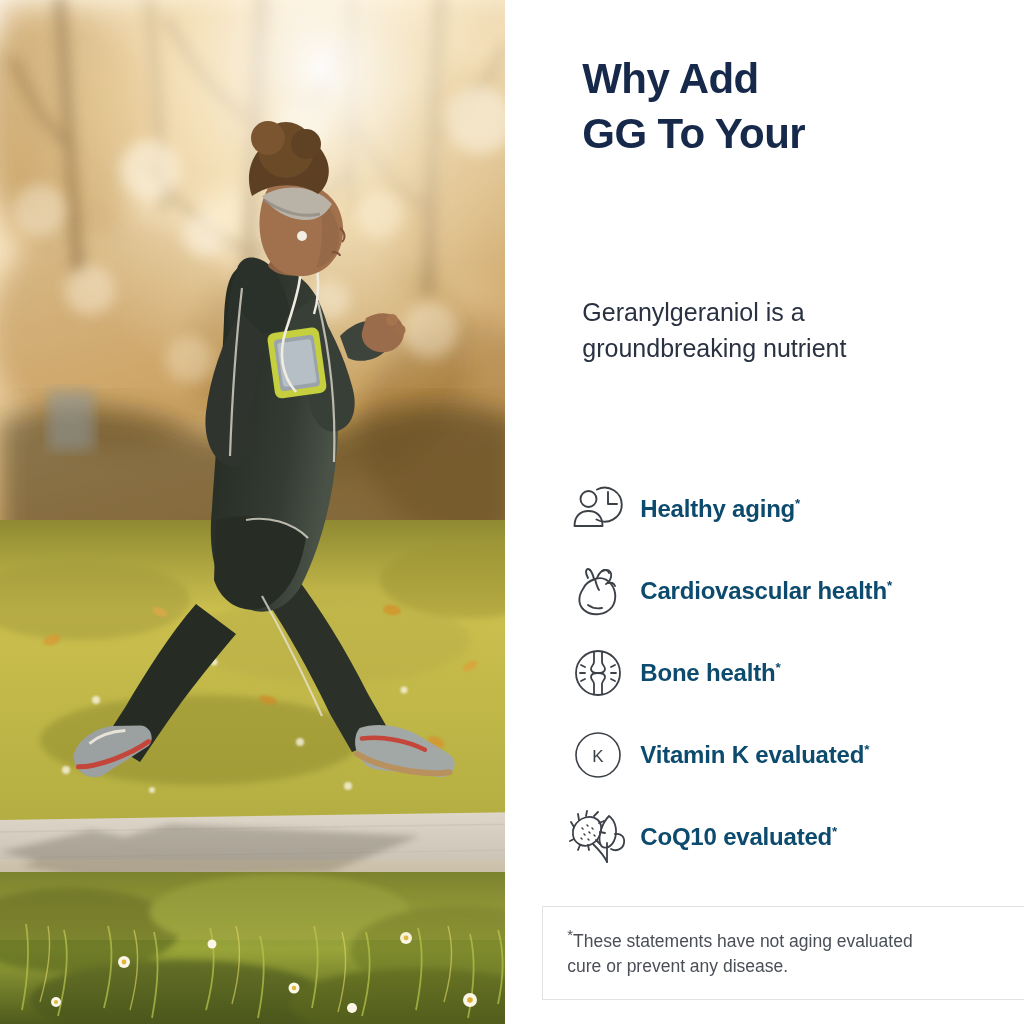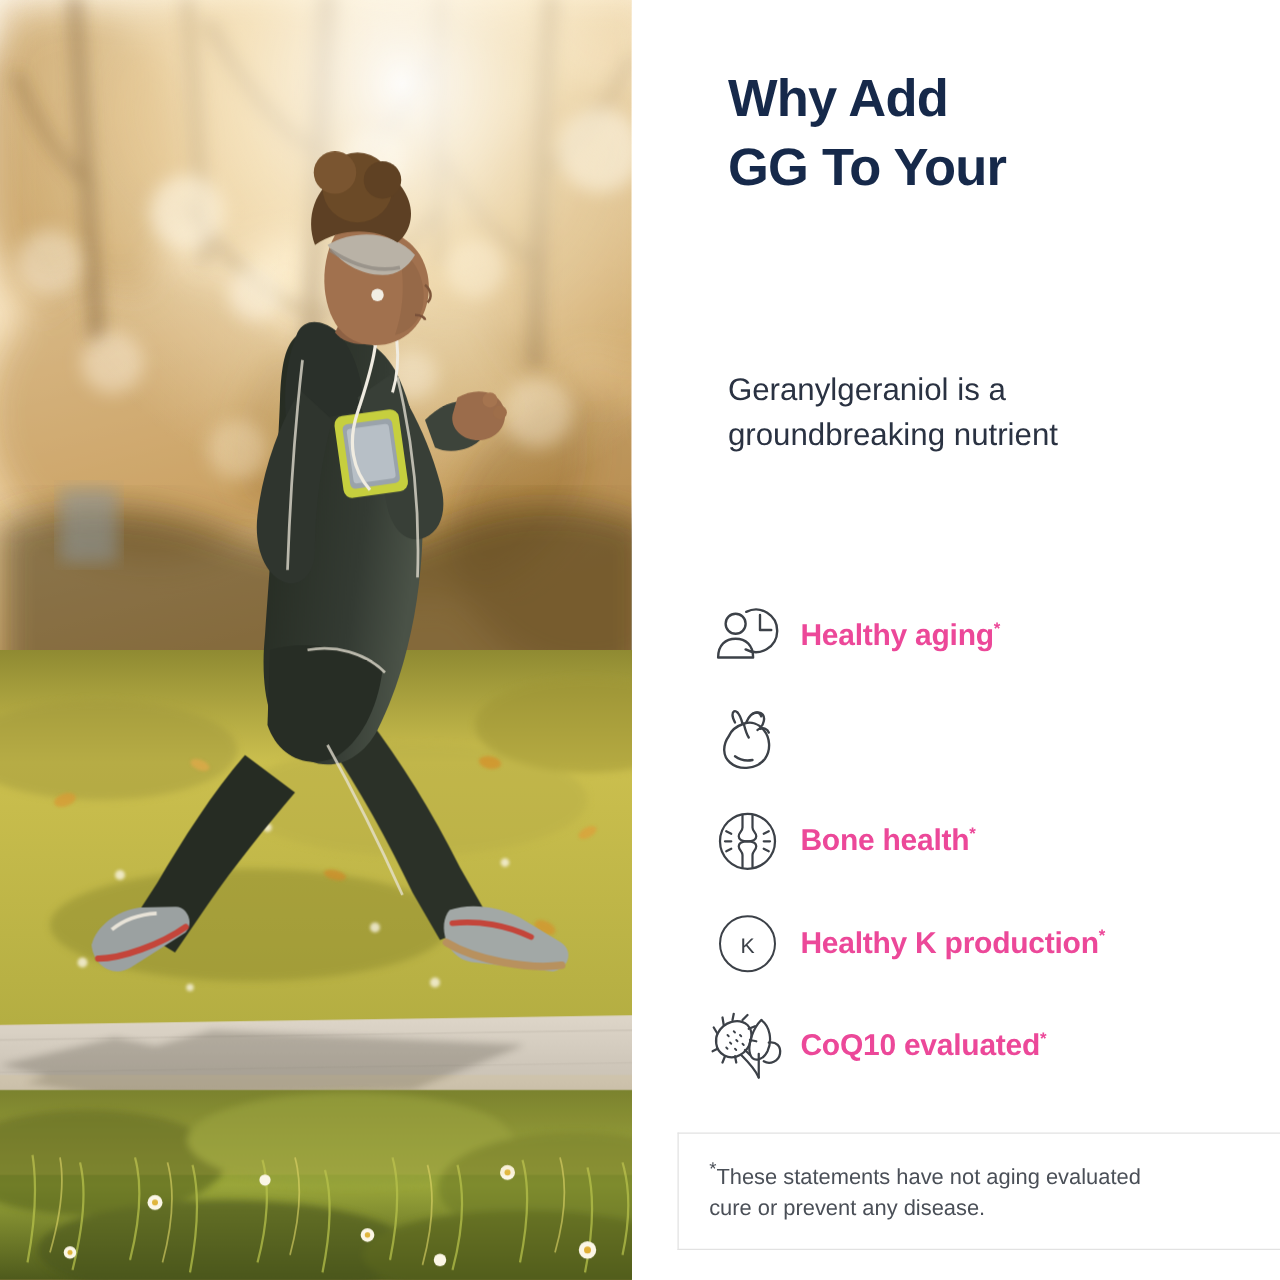--- a/index.html
+++ b/index.html
@@ -67,21 +67,21 @@
     min-width:72px;
     height:62px;
     display:flex;
     align-items:center;
     justify-content:center;
   }
   .benefit-icon svg { display:block; }
   .benefit-label {
     font-size:24px;
     font-weight:bold;
-    color:#ec4899;
+    color:#0c4a6e;
     letter-spacing:-0.2px;
     white-space:nowrap;
     padding-left:6px;
   }
   .benefit-label sup {
     font-size:0.56em;
     vertical-align:super;
     font-weight:bold;
     line-height:0;
   }
@@ -394,20 +394,23 @@
             <path d="M8,24 C3,31 3,40 9,45 C17,52 31,50 37,42 C42,35 41,25 36,19 C32,14 26,12 20,14 C14,16 10,19 8,24 Z"></path>
             <path d="M19,14 C18,10 17,7 15,5"></path>
             <path d="M15,5 C13,3 11,4 11,7 C11,9 12,11 13,13"></path>
             <path d="M22,13 C24,8 27,5 31,5 C35,5 37,8 36,12 C35,16 33,18 31,19"></path>
             <path d="M27,6 C30,4 33,5 34,8"></path>
             <path d="M33,18 C36,17 39,18 40,21"></path>
             <path d="M20,14 C21,18 22,22 24,25"></path>
             <path d="M13,40 C17,43 22,44 27,43"></path>
           </svg>
         </span>
+        <span class="benefit-label">
+          <span>Cardiovascular health</span><sup>*</sup>
+        </span>
       </li>
 
       <li class="benefit">
         <span class="benefit-icon">
           <svg width="50" height="50" viewBox="0 0 50 50" fill="none" stroke="#3c4148" stroke-width="1.8" stroke-linecap="round" stroke-linejoin="round">
             <circle cx="25" cy="25" r="22"></circle>
             <path d="M21,4 L21,14 C21,17 18,18 18,21 C18,24 21,25 25,25 C29,25 32,24 32,21 C32,18 29,17 29,14 L29,4"></path>
             <path d="M21,46 L21,36 C21,33 18,32 18,29 C18,26 21,25 25,25 C29,25 32,26 32,29 C32,32 29,33 29,36 L29,46"></path>
             <path d="M12,19 L8,17 M12,25 L7,25 M12,31 L8,33"></path>
             <path d="M38,19 L42,17 M38,25 L43,25 M38,31 L42,33"></path>
@@ -419,21 +422,21 @@
       </li>
 
       <li class="benefit">
         <span class="benefit-icon">
           <svg width="50" height="50" viewBox="0 0 50 50" fill="none">
             <circle cx="25" cy="25" r="22" stroke="#3c4148" stroke-width="1.6" fill="none"></circle>
             <text x="25" y="32" text-anchor="middle" font-family="Liberation Sans, sans-serif" font-size="17" fill="#3c4148">K</text>
           </svg>
         </span>
         <span class="benefit-label">
-          <span>Healthy K production</span><sup>*</sup>
+          <span>Vitamin K evaluated</span><sup>*</sup>
         </span>
       </li>
 
       <li class="benefit">
         <span class="benefit-icon">
           <svg width="58" height="54" viewBox="0 0 58 54" fill="none" stroke="#3c4148" stroke-width="1.8" stroke-linecap="round" stroke-linejoin="round">
             <path d="M5,17 C10,7 22,4 29,10 C35,16 32,29 23,34 C14,39 5,33 4,25 C3.6,22 4,19 5,17 Z"></path>
             <path d="M5,17 L2,12 M10,10 L9,4 M17,6 L18,1 M25,6 L29,2 M30,13 L35,11 M31,22 L36,23 M27,30 L31,34 M19,35 L20,40 M11,35 L9,40 M5,29 L1,31"></path>
             <g stroke-width="1.5">
               <path d="M13,18 L14,19 M18,15 L19,16 M23,18 L24,19 M15,24 L16,25 M20,22 L21,23 M25,25 L26,26 M12,28 L13,29 M19,29 L20,30"></path>

